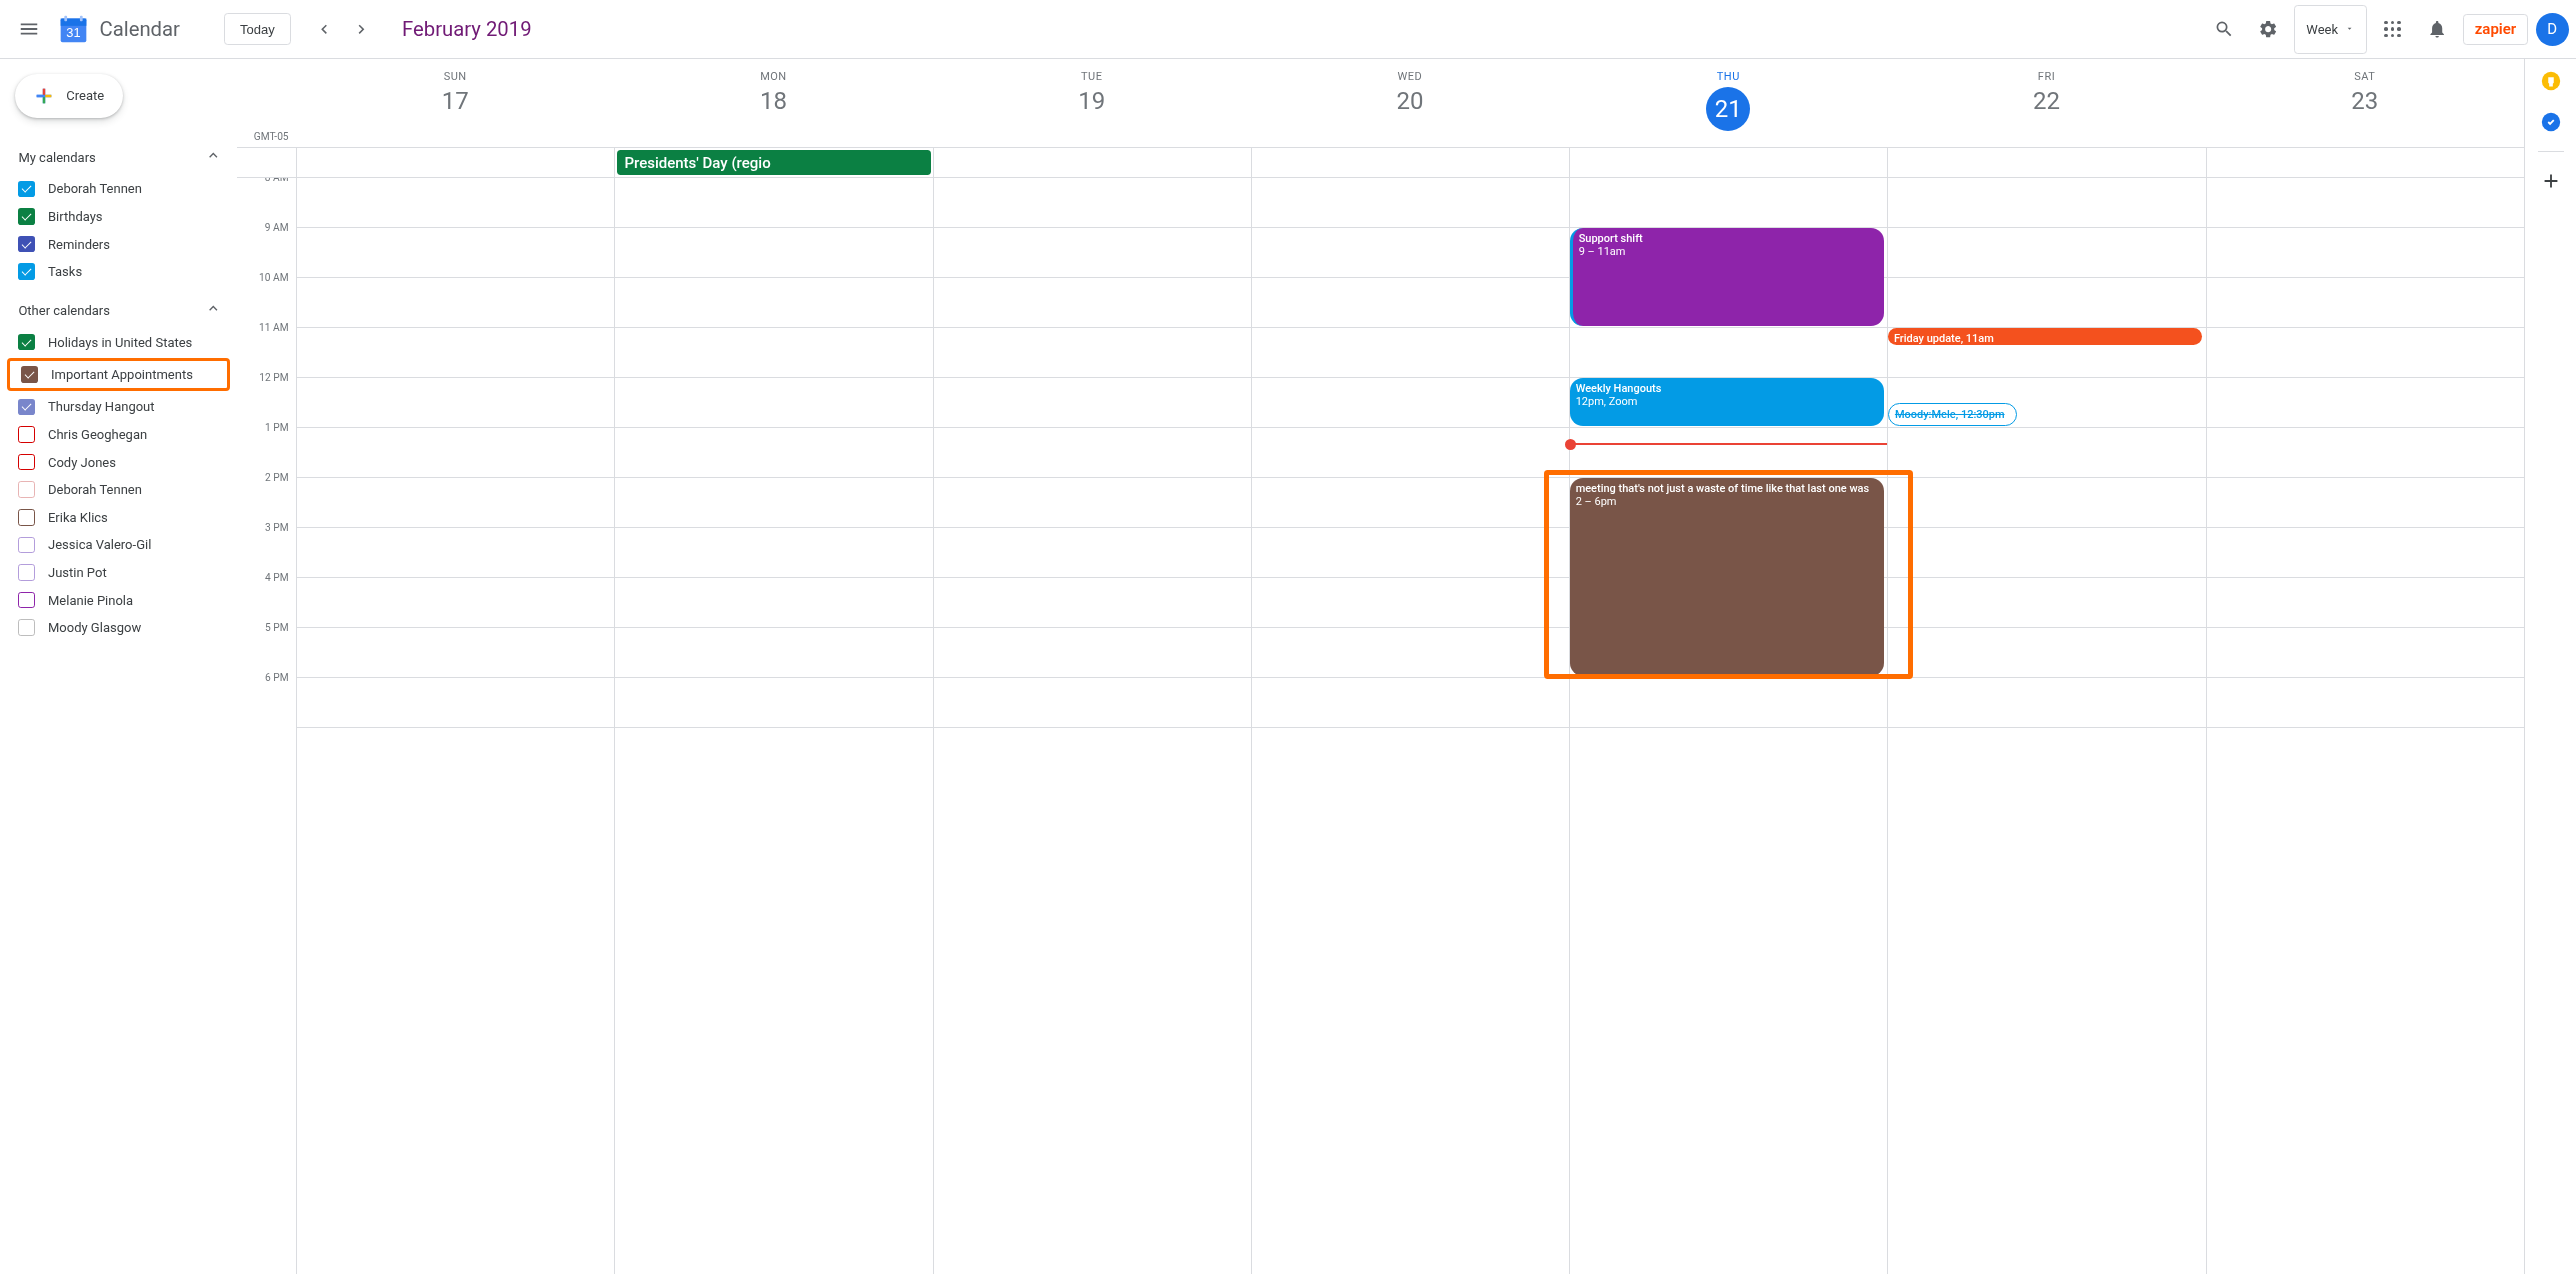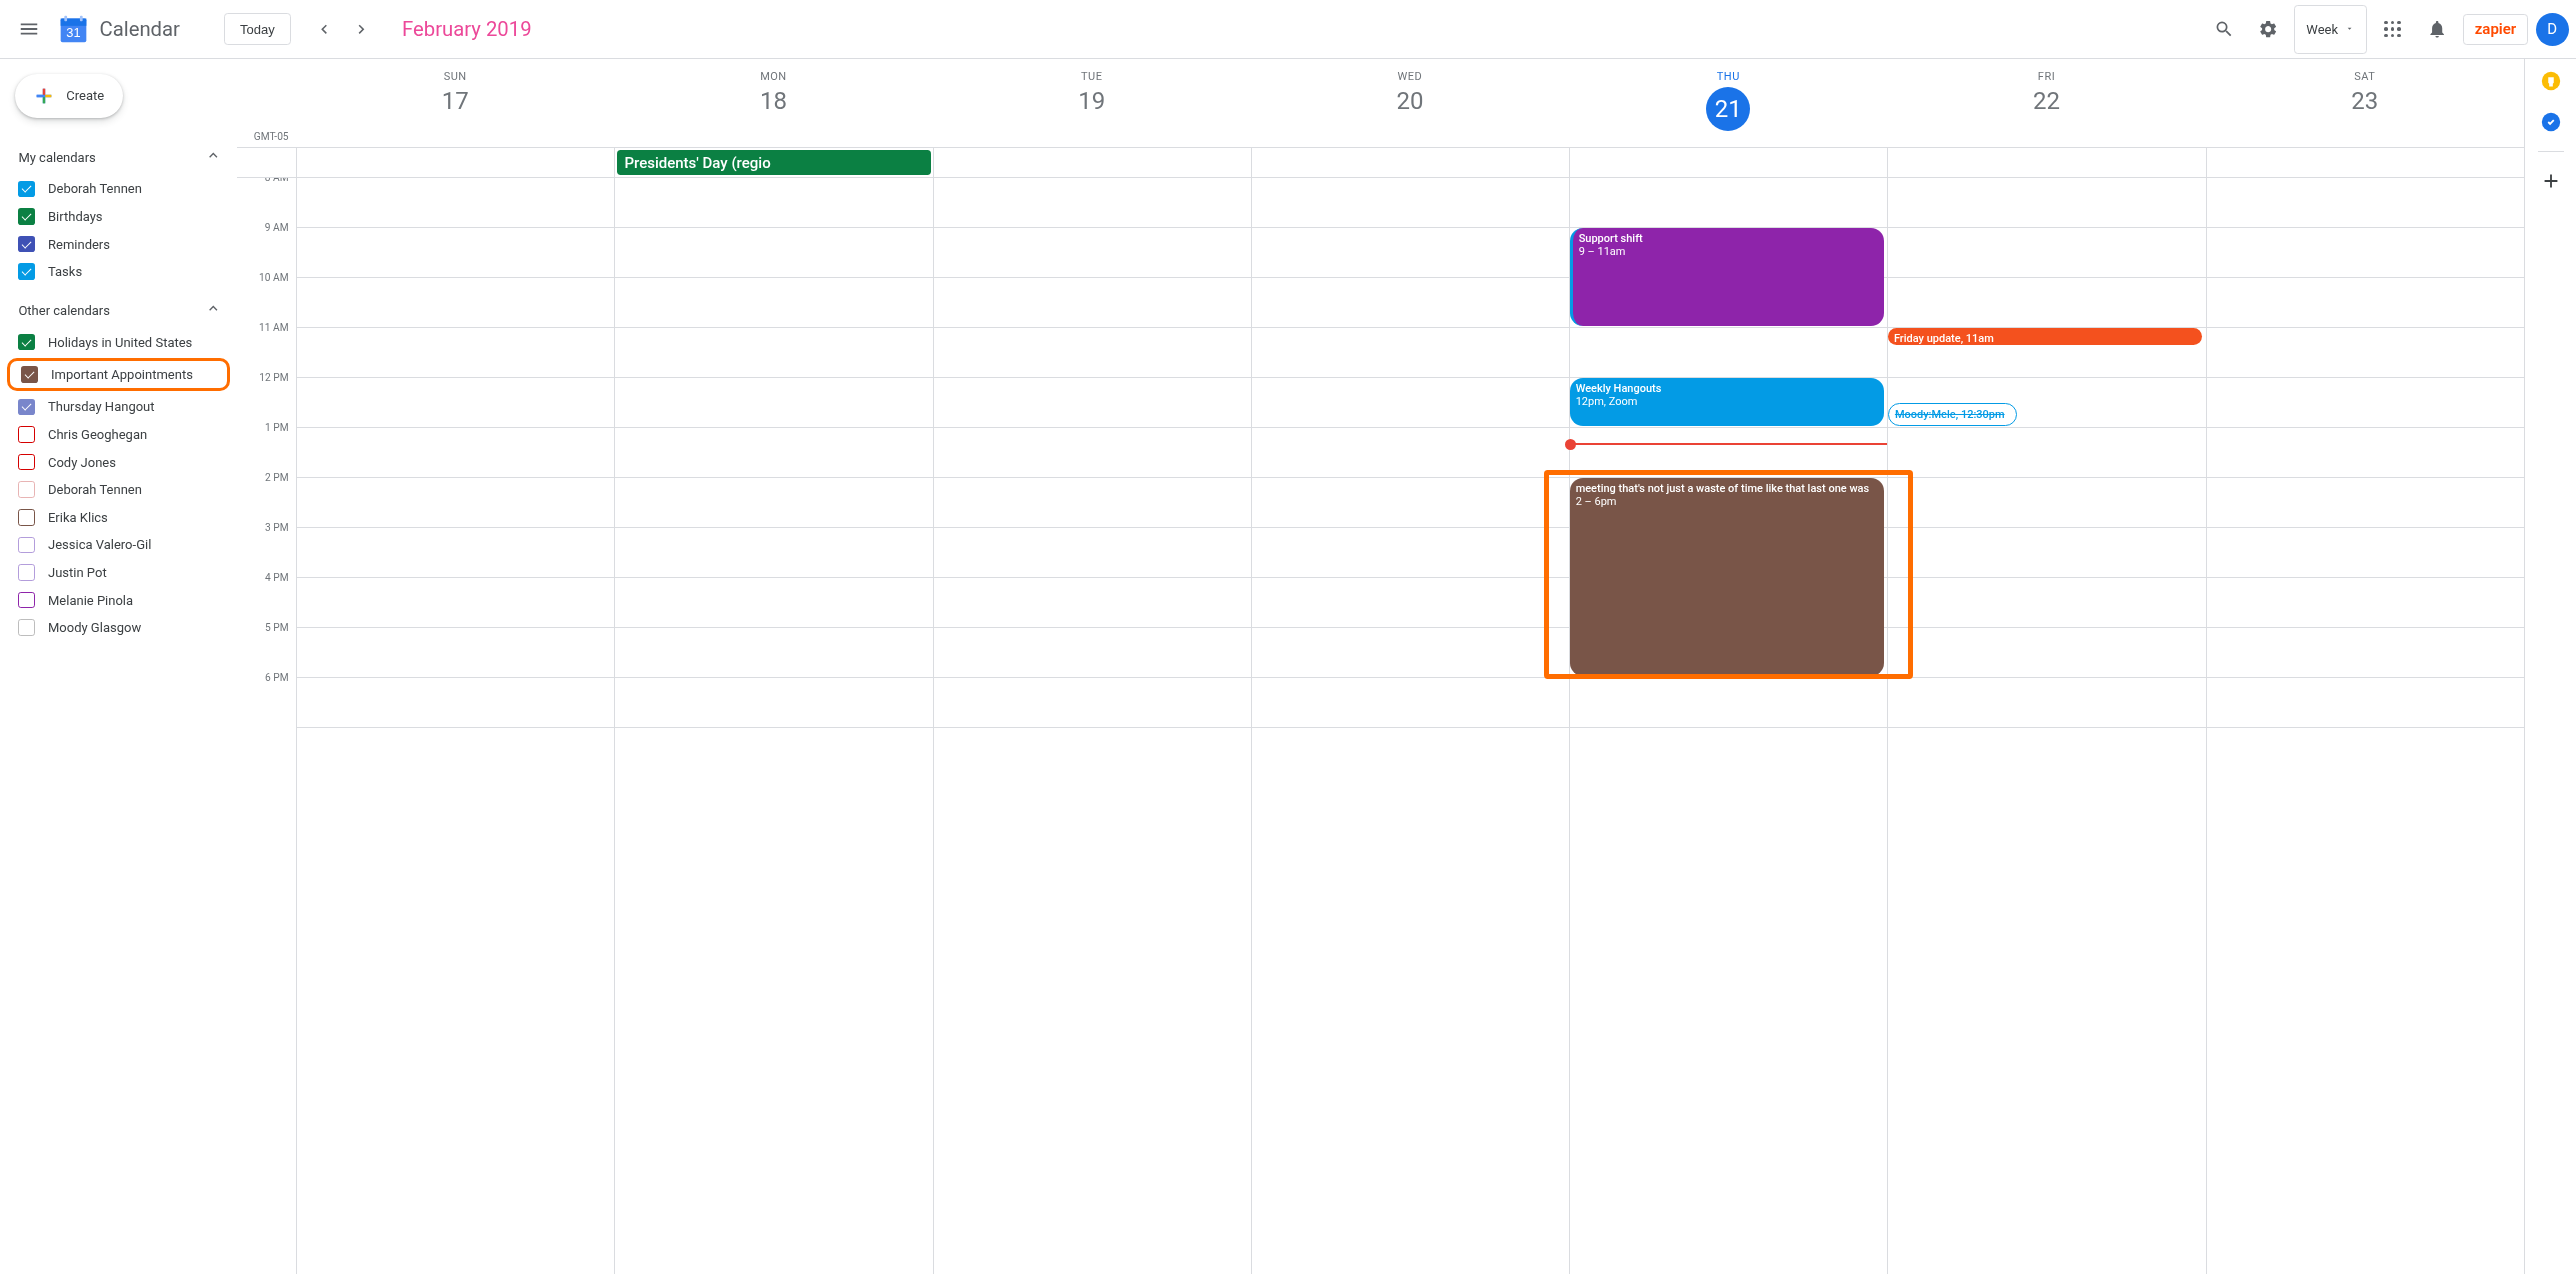--- a/index.html
+++ b/index.html
@@ -7,21 +7,21 @@
 .header { height: 59px; border-bottom: 0.9px solid #dadce0; display: flex; align-items: center; padding: 0 7.4px; }
 .hamburger { width: 44px; height: 44px; display: flex; align-items: center; justify-content: center; border-radius: 50%; cursor: pointer; margin-right: 3.7px; }
 .hamburger svg { fill: #5f6368; }
 .logo-icon { width: 37px; height: 37px; margin-right: 7.4px; display: flex; align-items: center; justify-content: center; }
 .logo-svg { width: 33px; height: 33px; }
 .app-title { font-size: 20.3px; color: #5f6368; margin-right: 44px; }
 .today-btn { border: 0.9px solid #dadce0; padding: 7.4px 15px; border-radius: 3.7px; cursor: pointer; color: #3c4043; font-size: 13px; background: #fff; }
 .nav-arrows { display: flex; margin: 0 15px; }
 .nav-arrow { width: 37px; height: 37px; display: flex; align-items: center; justify-content: center; cursor: pointer; border-radius: 50%; }
 .nav-arrow svg { fill: #5f6368; }
-.month-title { font-size: 20.3px; color: #ec4899; margin-left: 7.4px; }
+.month-title { font-size: 20.3px; color: #701a75; margin-left: 7.4px; }
 .header-right { margin-left: auto; display: flex; align-items: center; gap: 7.4px; }
 .icon-btn { width: 37px; height: 37px; display: flex; align-items: center; justify-content: center; cursor: pointer; border-radius: 50%; }
 .icon-btn svg { fill: #5f6368; }
 .view-selector { border: 0.9px solid #dadce0; padding: 16px 11px; border-radius: 3.7px; cursor: pointer; color: #3c4043; font-size: 13px; display: flex; align-items: center; gap: 7.4px; }
 .apps-icon { display: grid; grid-template-columns: repeat(3,3.7px); grid-template-rows: repeat(3,3.7px); gap: 2.8px; }
 .apps-dot { width: 3.7px; height: 3.7px; background: #5f6368; border-radius: 50%; }
 .zapier-ext { border: 0.9px solid #dadce0; border-radius: 3.7px; padding: 5.5px 11px; font-weight: 600; color: #ff4a00; font-size: 15px; cursor: pointer; }
 .avatar { width: 33px; height: 33px; border-radius: 50%; background: #1a73e8; color: #fff; display: flex; align-items: center; justify-content: center; font-size: 15px; cursor: pointer; }
 .body-layout { display: flex; height: calc(100vh - 59px); }
 .sidebar { width: 237px; padding: 7.4px 0 7.4px 7.4px; overflow-y: auto; }
@@ -30,21 +30,21 @@
 .create-label { font-size: 13px; color: #3c4043; }
 .cal-section { margin-top: 7.4px; }
 .section-head { display: flex; justify-content: space-between; align-items: center; padding: 7.4px 15px 7.4px 11px; cursor: pointer; }
 .section-title { font-size: 13px; color: #3c4043; }
 .chev-up svg { fill: #5f6368; }
 .cal-item { display: flex; align-items: center; padding: 5.5px 15px 5.5px 11px; cursor: pointer; }
 .checkbox { width: 16.6px; height: 16.6px; border-radius: 2.8px; margin-right: 13px; display: flex; align-items: center; justify-content: center; flex-shrink: 0; }
 .checkbox.checked::after { content: ""; width: 3.7px; height: 8.3px; border: solid #fff; border-width: 0 1.8px 1.8px 0; transform: rotate(45deg); margin-top: -1.8px; }
 .checkbox.unchecked { border: 1.8px solid; background: transparent !important; }
 .cal-label { font-size: 13px; color: #3c4043; white-space: nowrap; overflow: hidden; text-overflow: ellipsis; }
-.highlight-box { border: 3.7px solid #ff6d00; border-radius: 10px; margin: 1.8px 7.4px 1.8px 0; }
+.highlight-box { border: 3.7px solid #ff6d00; border-radius: 4px; margin: 1.8px 7.4px 1.8px 0; }
 .main { flex: 1; display: flex; position: relative; }
 .grid-wrap { flex: 1; display: flex; flex-direction: column; }
 .day-headers { display: flex; border-bottom: 0.9px solid #dadce0; }
 .time-gutter-head { width: 59px; text-align: right; padding-right: 7.4px; font-size: 10.2px; color: #70757a; display: flex; align-items: flex-end; justify-content: flex-end; padding-bottom: 5.5px; }
 .day-head { flex: 1; text-align: center; padding: 11px 0 16.6px; }
 .day-abbr { font-size: 11px; color: #70757a; letter-spacing: 0.5px; }
 .day-num { font-size: 24px; color: #70757a; margin-top: 3.7px; }
 .day-head.today .day-abbr { color: #1a73e8; }
 .day-head.today .day-num { width: 44px; height: 44px; border-radius: 50%; background: #1a73e8; color: #fff; margin: 3.7px auto 0; display: flex; align-items: center; justify-content: center; }
 .allday-row { display: flex; border-bottom: 0.9px solid #dadce0; min-height: 26px; }

